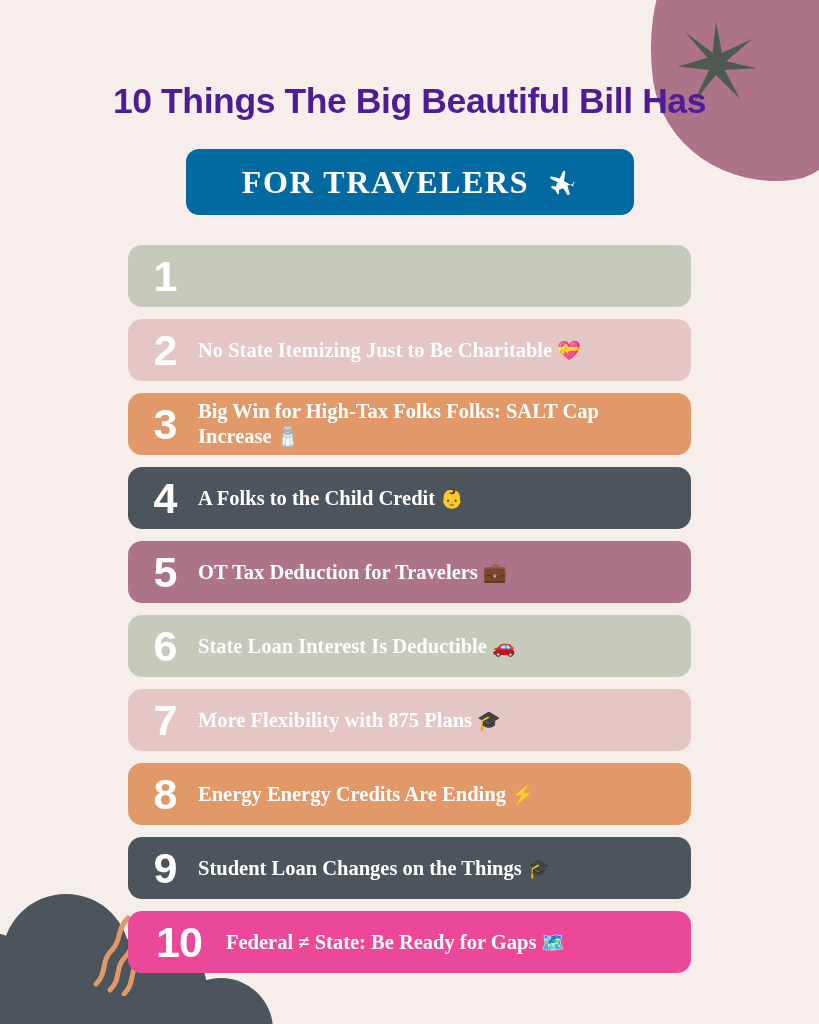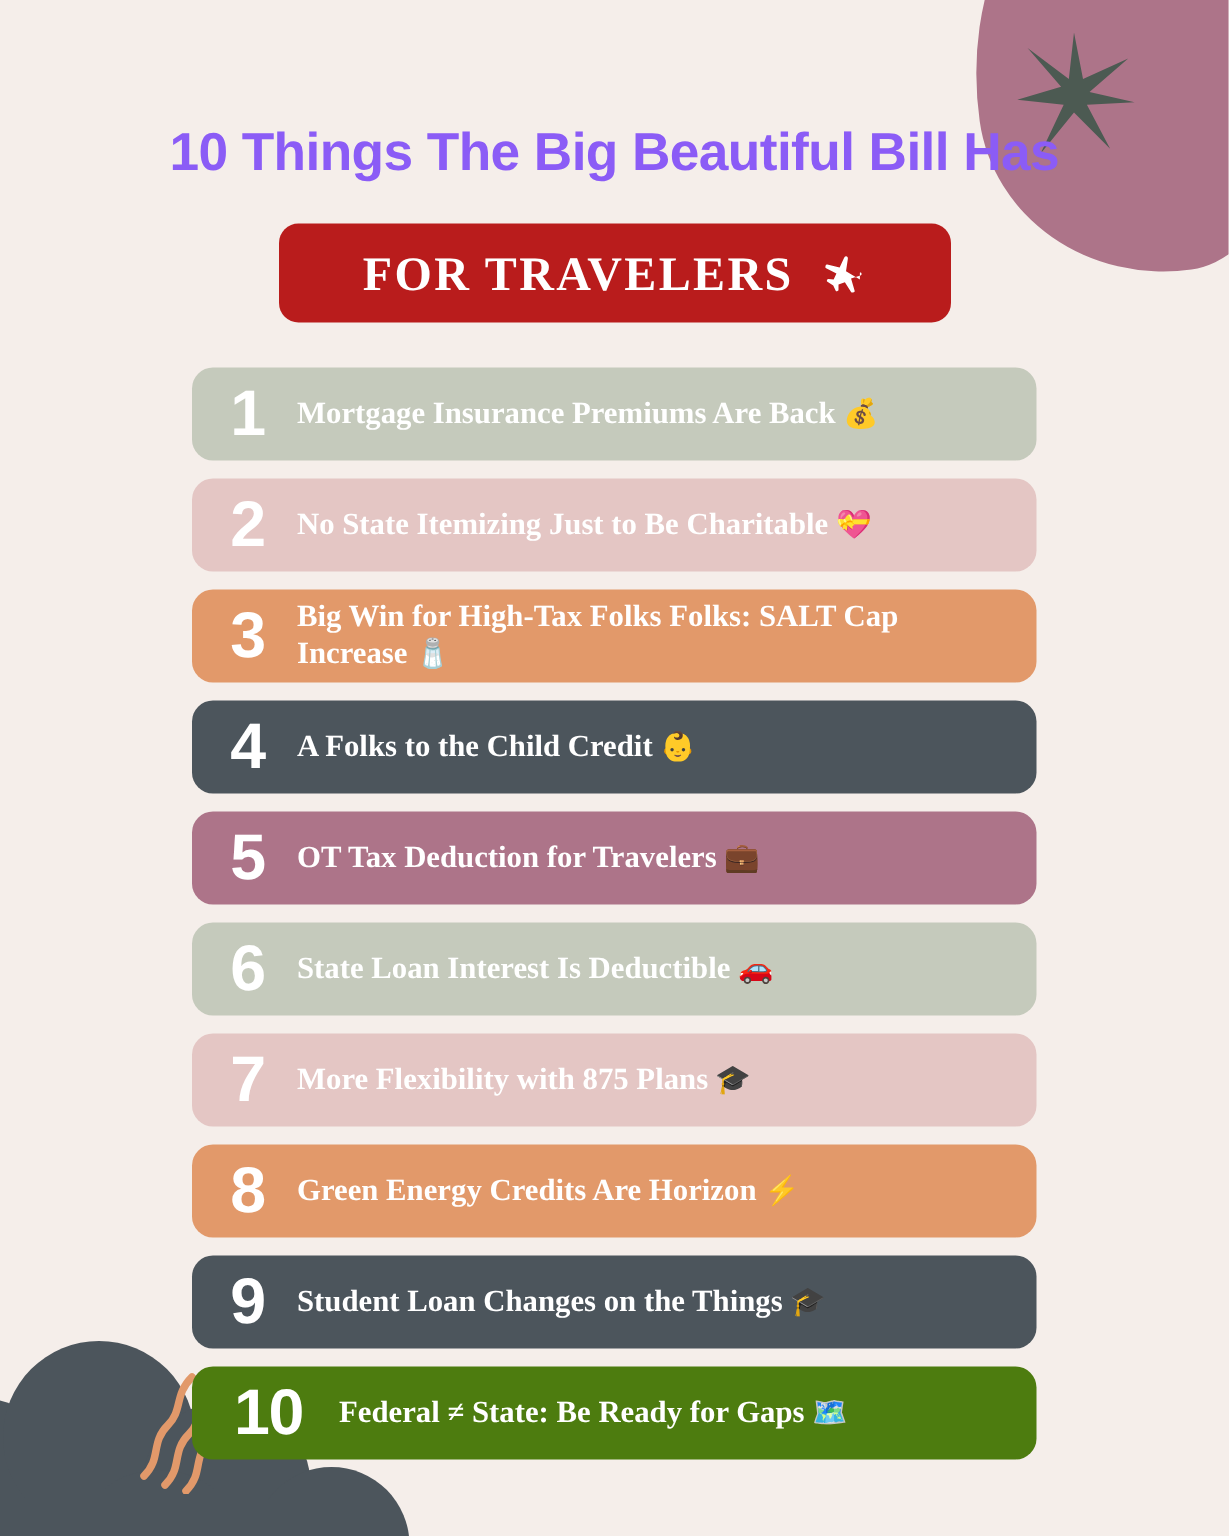--- a/index.html
+++ b/index.html
@@ -68,31 +68,31 @@
   .header {
     position: relative;
     z-index: 3;
     padding-top: 82px;
   }
 
   .page-title {
     text-align: center;
     font-size: 35.5px;
     font-weight: bold;
-    color: #8b5cf6;
+    color: #4c1d95;
     letter-spacing: -0.4px;
     line-height: 1.1;
     padding: 0 24px;
   }
 
   .subtitle-band {
     margin: 28px auto 0;
     width: 448px;
     height: 66px;
-    background: #b91c1c;
+    background: #0369a1;
     border-radius: 13px;
     display: flex;
     align-items: center;
     justify-content: center;
     gap: 18px;
   }
 
   .subtitle-text {
     font-family: "Liberation Serif", serif;
     font-weight: bold;
@@ -194,21 +194,20 @@
           <path d="M21 15.5 L13.6 11.1 L14.6 4.4 C14.7 3.6 14.2 3 13.5 3.1 C13.1 3.2 12.8 3.5 12.6 3.9 L10.2 9.1 L3.6 7.5 C3.2 7.4 2.9 7.6 2.8 7.9 L2.6 8.6 C2.5 8.9 2.7 9.2 3 9.4 L8.5 12.2 L7 15.5 L4.2 15.2 C3.9 15.2 3.7 15.3 3.6 15.5 L3.4 16 C3.3 16.3 3.4 16.5 3.7 16.7 L6.8 18.6 L8.1 21.4 C8.2 21.7 8.5 21.8 8.8 21.7 L9.3 21.5 C9.5 21.4 9.6 21.2 9.6 20.9 L9.6 18.1 L13 16.9 L16.3 22.1 C16.5 22.4 16.8 22.5 17.1 22.4 L17.8 22.2 C18.1 22.1 18.3 21.8 18.2 21.4 L16.3 14.9 L21.3 13.3 C21.7 13.2 21.9 12.9 21.9 12.5 C21.9 12 21.5 11.7 21 11.8 Z"></path>
         </svg>
       </span>
     </div>
   </div>
 
   <div class="list">
 
     <div class="list-item" style="background: rgb(197, 202, 188);">
       <span class="item-number">1</span>
-      <span class="item-text"><span>Mortgage Insurance Premiums Are Back</span> <span class="item-emoji">💰</span></span>
     </div>
 
     <div class="list-item" style="background: rgb(228, 198, 196);">
       <span class="item-number">2</span>
       <span class="item-text"><span>No State Itemizing Just to Be Charitable</span> <span class="item-emoji">💝</span></span>
     </div>
 
     <div class="list-item" style="background: rgb(226, 153, 106);">
       <span class="item-number">3</span>
       <span class="item-text"><span>Big Win for High-Tax Folks Folks: SALT Cap Increase</span> <span class="item-emoji">🧂</span></span>
@@ -229,27 +228,27 @@
       <span class="item-text"><span>State Loan Interest Is Deductible</span> <span class="item-emoji">🚗</span></span>
     </div>
 
     <div class="list-item" style="background: rgb(228, 198, 196);">
       <span class="item-number">7</span>
       <span class="item-text"><span>More Flexibility with 875 Plans</span> <span class="item-emoji">🎓</span></span>
     </div>
 
     <div class="list-item" style="background: rgb(226, 153, 106);">
       <span class="item-number">8</span>
-      <span class="item-text"><span>Green Energy Credits Are Horizon</span> <span class="item-emoji">⚡</span></span>
+      <span class="item-text"><span>Energy Energy Credits Are Ending</span> <span class="item-emoji">⚡</span></span>
     </div>
 
     <div class="list-item" style="background: rgb(76, 85, 92);">
       <span class="item-number">9</span>
       <span class="item-text"><span>Student Loan Changes on the Things</span> <span class="item-emoji">🎓</span></span>
     </div>
 
-    <div class="list-item" style="background: #4d7c0f;">
+    <div class="list-item" style="background: #ec4899;">
       <span class="item-number wide">10</span>
       <span class="item-text"><span>Federal ≠ State: Be Ready for Gaps</span> <span class="item-emoji">🗺️</span></span>
     </div>
 
   </div>
 </div>
 
 </body></html>

